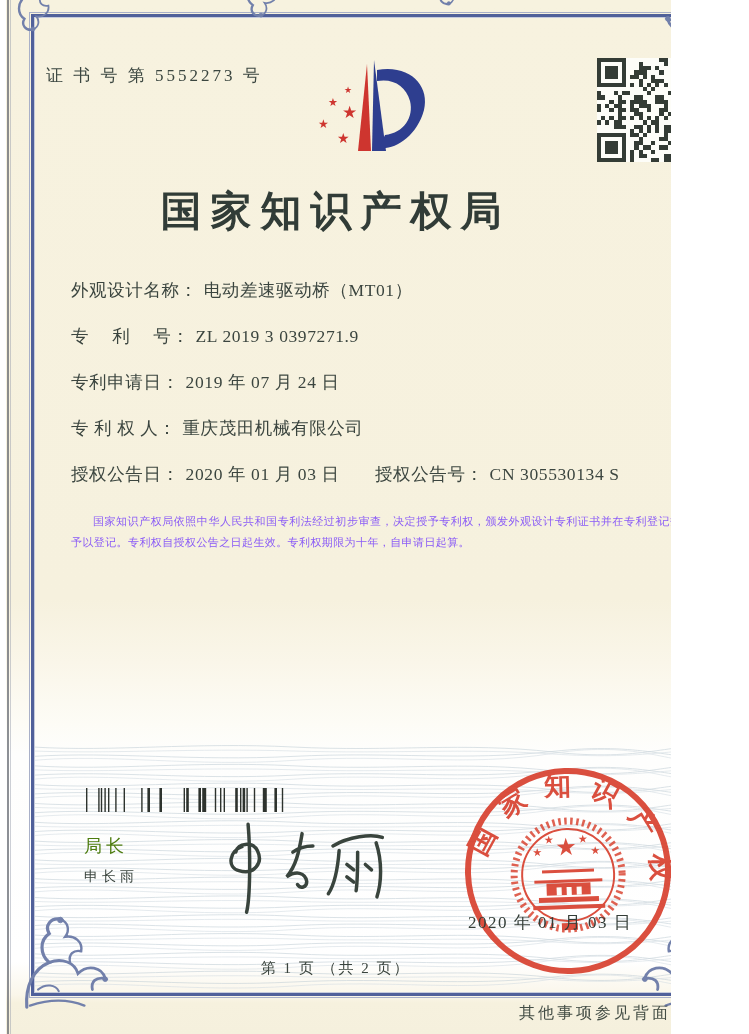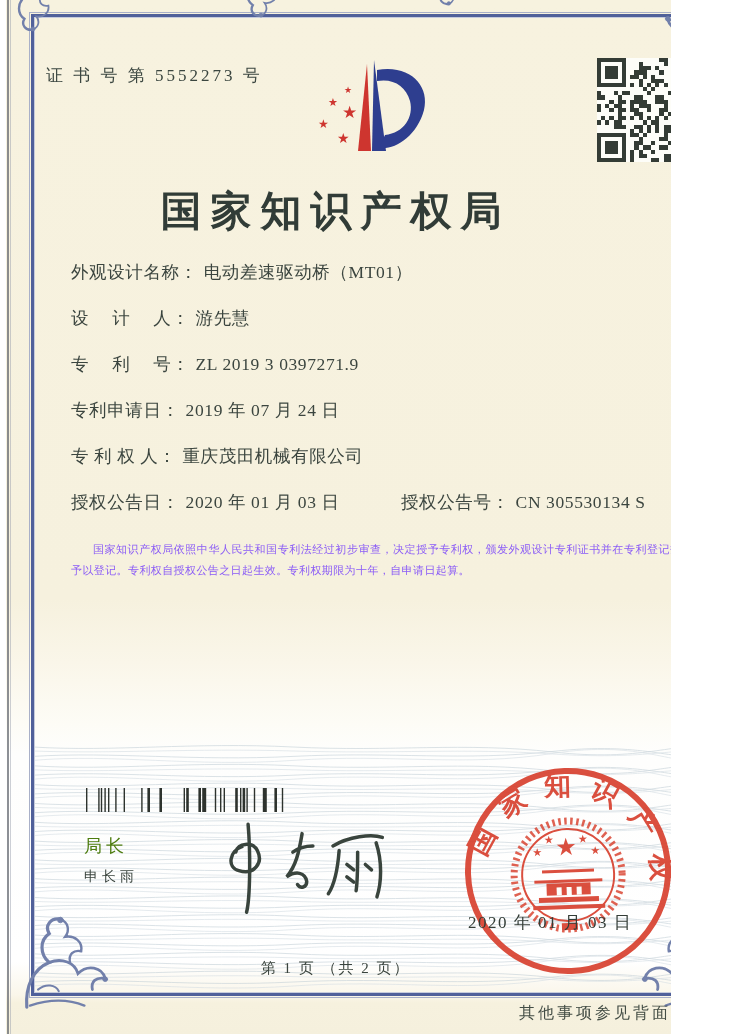--- a/index.html
+++ b/index.html
@@ -23,24 +23,24 @@
   .frame-inner{position:absolute;inset:1px;border:3px solid #50609a;box-shadow:inset 0 0 0 1px #c6cbdc;}
 
   .cert-number{position:absolute;left:46px;top:64px;font-size:17px;letter-spacing:3px;color:#3b4640;}
 
   .logo{position:absolute;left:310px;top:38px;width:132px;height:140px;}
   .qr{position:absolute;left:597px;top:58px;width:104px;height:104px;}
 
   .title{position:absolute;left:0;right:0;top:184px;text-align:center;
     font-size:41px;font-weight:700;letter-spacing:9px;color:#313c37;}
 
-  .content{position:absolute;left:71px;top:263px;width:622px;color:#3b453f;}
+  .content{position:absolute;left:71px;top:281px;width:622px;color:#3b453f;}
   .row{position:relative;height:18px;margin-bottom:28px;font-size:17.5px;line-height:18px;letter-spacing:.6px;white-space:nowrap;}
   .row .lbl{margin-right:6px;}
-  .grant2{position:absolute;left:304px;top:0;margin-left:26px;}
+  .grant2{position:absolute;left:304px;top:0;}
 
   .paras{margin-top:10px;}
   .paras p{margin:0 0 12px 0;font-size:11px;line-height:1.95;text-indent:2em;text-align:justify;letter-spacing:.4px;color:#8b5cf6;}
 
   .waves{position:absolute;left:33px;top:742px;width:680px;height:252px;opacity:.75;}
 
   .barcode{position:absolute;left:84px;top:788px;width:205px;height:24px;}
   .signer-title{position:absolute;left:84px;top:834px;font-size:18px;letter-spacing:4px;color:#4d7c0f;}
   .signer-name{position:absolute;left:84px;top:868px;font-size:14px;letter-spacing:4px;color:#39433d;}
   .signature{position:absolute;left:200px;top:812px;width:215px;height:108px;}
@@ -473,23 +473,20 @@
       <rect x="23" y="24" width="1" height="1" fill="#343c35"></rect>
     </svg>
 
   <div class="title">国家知识产权局</div>
 
   <div class="content">
     <div class="row">
       <span class="lbl">外观设计名称：</span><span class="val">电动差速驱动桥（MT01）</span>
     </div>
     <div class="row">
-      <span class="lbl">设　 计 　人：</span><span class="val">游先慧</span>
-    </div>
-    <div class="row">
       <span class="lbl">专　 利 　号：</span><span class="val">ZL 2019 3 0397271.9</span>
     </div>
     <div class="row">
       <span class="lbl">专利申请日：</span><span class="val">2019 年 07 月 24 日</span>
     </div>
     <div class="row">
       <span class="lbl">专 利 权 人：</span><span class="val">重庆茂田机械有限公司</span>
     </div>
     <div class="row">
       <span class="lbl">授权公告日：</span><span class="val">2020 年 01 月 03 日</span>

